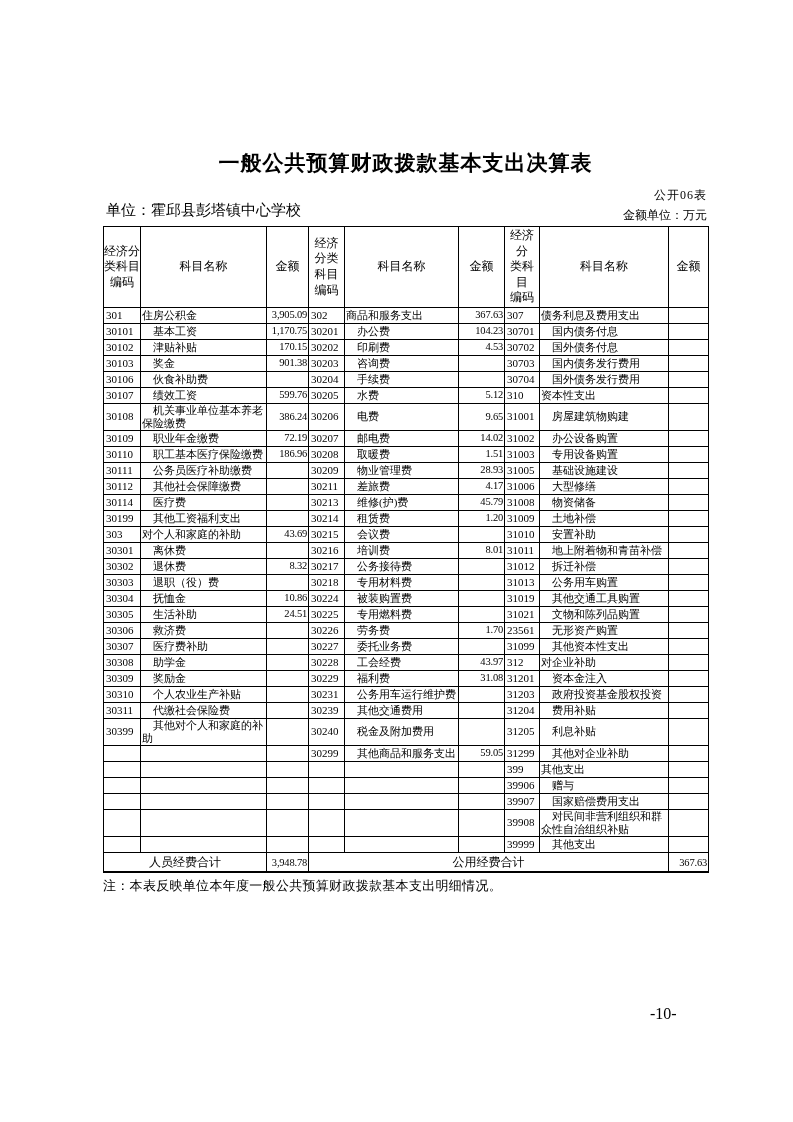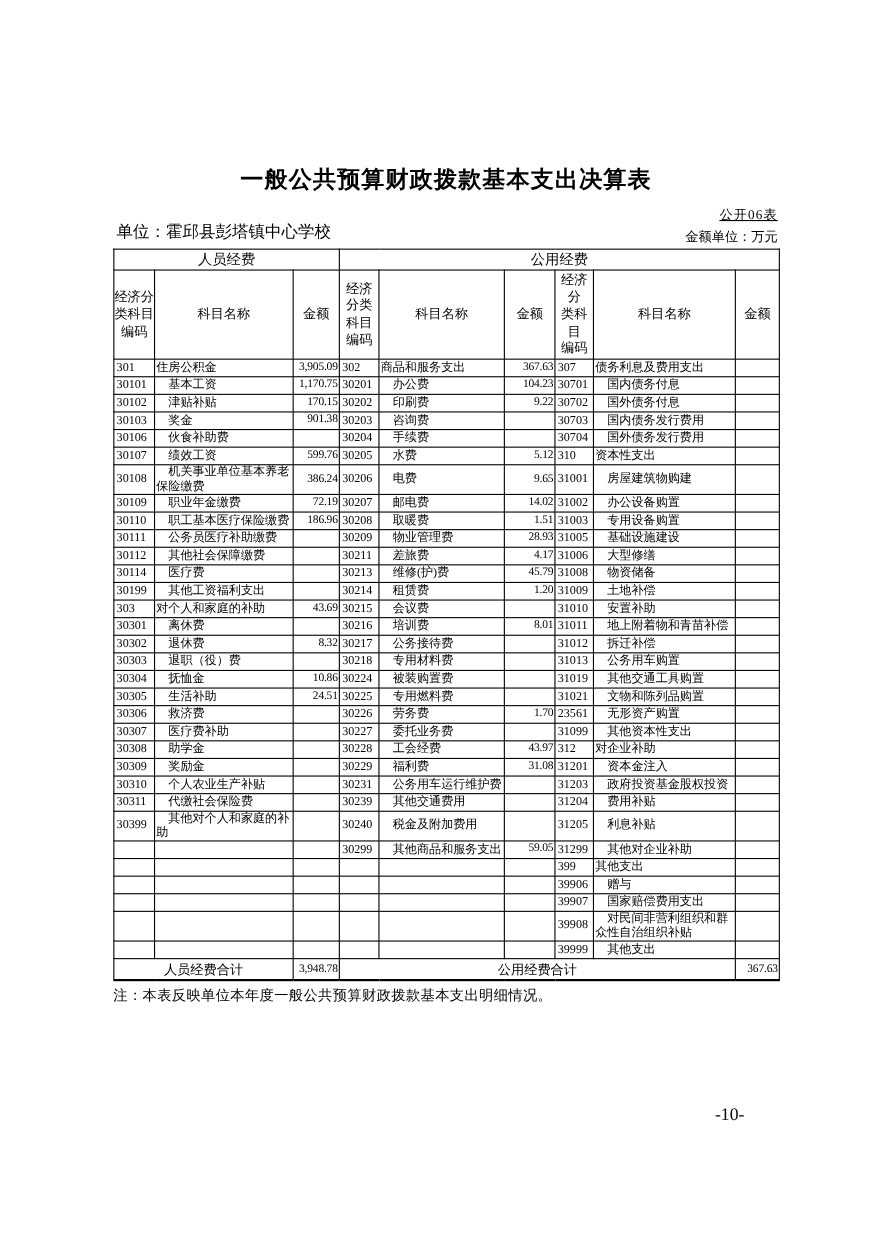--- a/index.html
+++ b/index.html
@@ -12,21 +12,21 @@
     font-family:"Liberation Serif","DejaVu Serif",serif;
     color:#000;
     overflow:hidden;
   }
   .title {
     position:absolute; top:149px; left:103px; width:605px;
     text-align:center;
     font-family:"DejaVu Sans","Liberation Sans",sans-serif;
     font-weight:bold; font-size:21px; letter-spacing:1px;
   }
-  .form-code { position:absolute; top:187px; right:86px; font-size:12px; letter-spacing:1px;text-decoration:underline; }
+  .form-code { position:absolute; top:187px; right:86px; font-size:12px; letter-spacing:1px; }
   .unit-line { position:absolute; top:201px; left:106px; font-size:15px; }
   .amount-unit { position:absolute; top:207px; right:86px; font-size:12px; }
   .table-area { position:absolute; top:226px; left:103px; width:607px; }
   table.budget {
     border-collapse:collapse; table-layout:fixed;
     width:605px; border:1px solid #000;
   }
   .budget th, .budget td {
     border:1px solid #000;
     font-weight:normal;
@@ -67,24 +67,20 @@
           <col style="width:126px">
           <col style="width:42px">
         <col style="width:36px">
           <col style="width:114px">
           <col style="width:46px">
         <col style="width:35px">
           <col style="width:129px">
           <col style="width:40px">
       </colgroup>
       <thead>
-        <tr>
-          <th class="group" colspan="3">人员经费</th>
-          <th class="group" colspan="6">公用经费</th>
-        </tr>
         <tr>
           <th class="colhead">经济分
 类科目
 编码</th>
           <th class="colhead">科目名称</th>
           <th class="colhead">金额</th>
           <th class="colhead">经济
 分类
 科目
 编码</th>
@@ -119,21 +115,21 @@
             <td class="code">30701</td>
             <td class="name indent">国内债务付息</td>
             <td class="amount"></td>
           </tr>
           <tr>
             <td class="code">30102</td>
             <td class="name indent">津贴补贴</td>
             <td class="amount">170.15</td>
             <td class="code">30202</td>
             <td class="name indent">印刷费</td>
-            <td class="amount">9.22</td>
+            <td class="amount">4.53</td>
             <td class="code">30702</td>
             <td class="name indent">国外债务付息</td>
             <td class="amount"></td>
           </tr>
           <tr>
             <td class="code">30103</td>
             <td class="name indent">奖金</td>
             <td class="amount">901.38</td>
             <td class="code">30203</td>
             <td class="name indent">咨询费</td>

